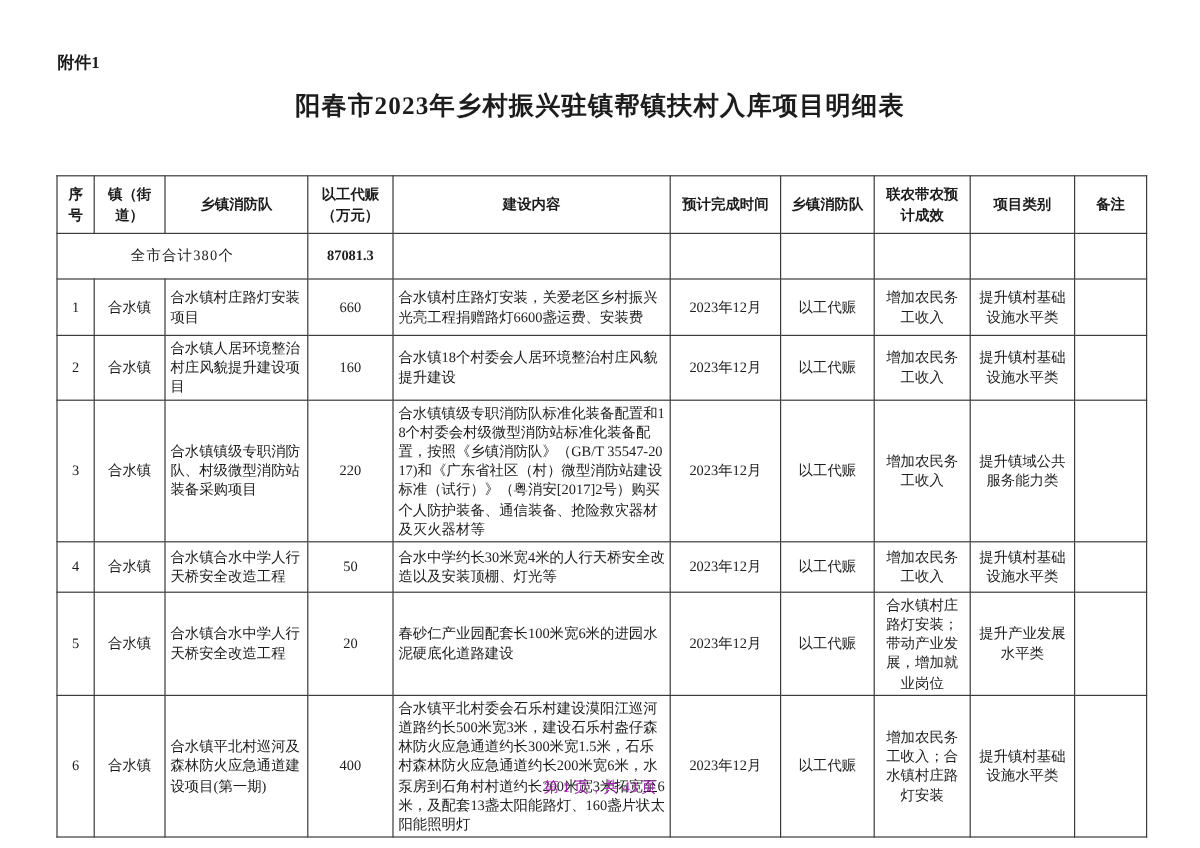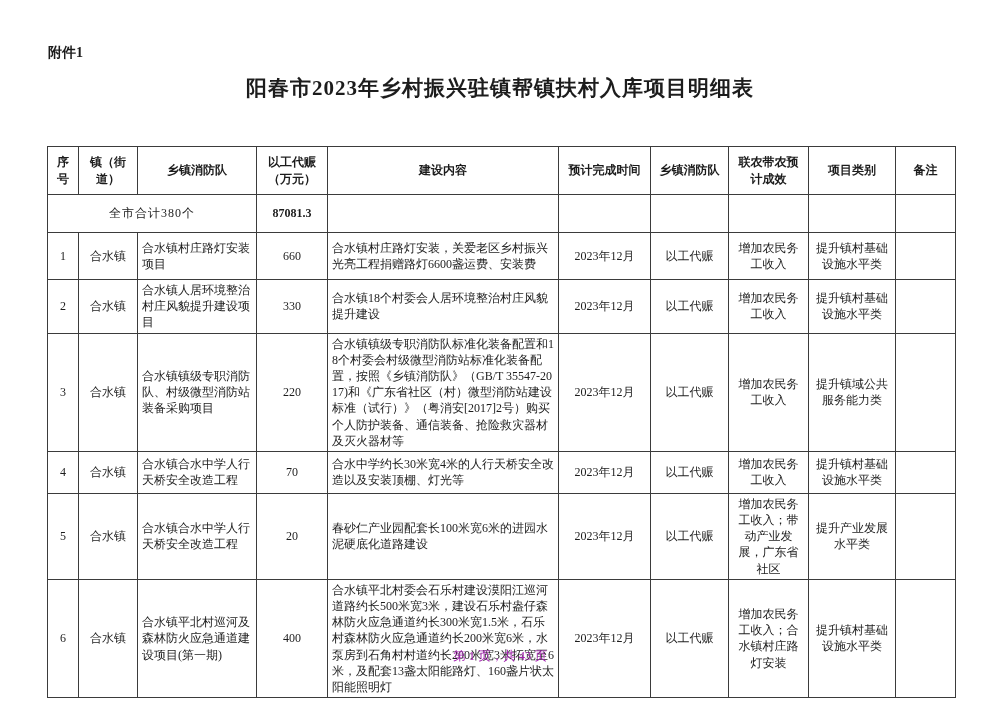--- a/index.html
+++ b/index.html
@@ -137,21 +137,21 @@
       <td class="c">以工代赈</td>
       <td class="c">增加农民务工收入</td>
       <td class="c">提升镇村基础设施水平类</td>
       <td class="c"></td>
     </tr>
 
     <tr style="height:46px">
       <td class="c">2</td>
       <td class="c">合水镇</td>
       <td class="l">合水镇人居环境整治村庄风貌提升建设项目</td>
-      <td class="c">330</td>
+      <td class="c">160</td>
       <td class="l">合水镇18个村委会人居环境整治村庄风貌提升建设</td>
       <td class="c">2023年12月</td>
       <td class="c">以工代赈</td>
       <td class="c">增加农民务工收入</td>
       <td class="c">提升镇村基础设施水平类</td>
       <td class="c"></td>
     </tr>
 
     <tr style="height:103px">
       <td class="c">3</td>
@@ -163,38 +163,38 @@
       <td class="c">以工代赈</td>
       <td class="c">增加农民务工收入</td>
       <td class="c">提升镇域公共服务能力类</td>
       <td class="c"></td>
     </tr>
 
     <tr style="height:42px">
       <td class="c">4</td>
       <td class="c">合水镇</td>
       <td class="l">合水镇合水中学人行天桥安全改造工程</td>
-      <td class="c">70</td>
+      <td class="c">50</td>
       <td class="l">合水中学约长30米宽4米的人行天桥安全改造以及安装顶棚、灯光等</td>
       <td class="c">2023年12月</td>
       <td class="c">以工代赈</td>
       <td class="c">增加农民务工收入</td>
       <td class="c">提升镇村基础设施水平类</td>
       <td class="c"></td>
     </tr>
 
     <tr style="height:60px">
       <td class="c">5</td>
       <td class="c">合水镇</td>
       <td class="l">合水镇合水中学人行天桥安全改造工程</td>
       <td class="c">20</td>
       <td class="l">春砂仁产业园配套长100米宽6米的进园水泥硬底化道路建设</td>
       <td class="c">2023年12月</td>
       <td class="c">以工代赈</td>
-      <td class="c">增加农民务工收入；带动产业发展，广东省社区</td>
+      <td class="c">合水镇村庄路灯安装；带动产业发展，增加就业岗位</td>
       <td class="c">提升产业发展水平类</td>
       <td class="c"></td>
     </tr>
 
     <tr style="height:104px">
       <td class="c">6</td>
       <td class="c">合水镇</td>
       <td class="l">合水镇平北村巡河及森林防火应急通道建设项目(第一期)</td>
       <td class="c">400</td>
       <td class="l">合水镇平北村委会石乐村建设漠阳江巡河道路约长500米宽3米，建设石乐村盎仔森林防火应急通道约长300米宽1.5米，石乐村森林防火应急通道约长200米宽6米，水泵房到石角村村道约长200米宽3米拓宽至6米，及配套13盏太阳能路灯、160盏片状太阳能照明灯</td>

